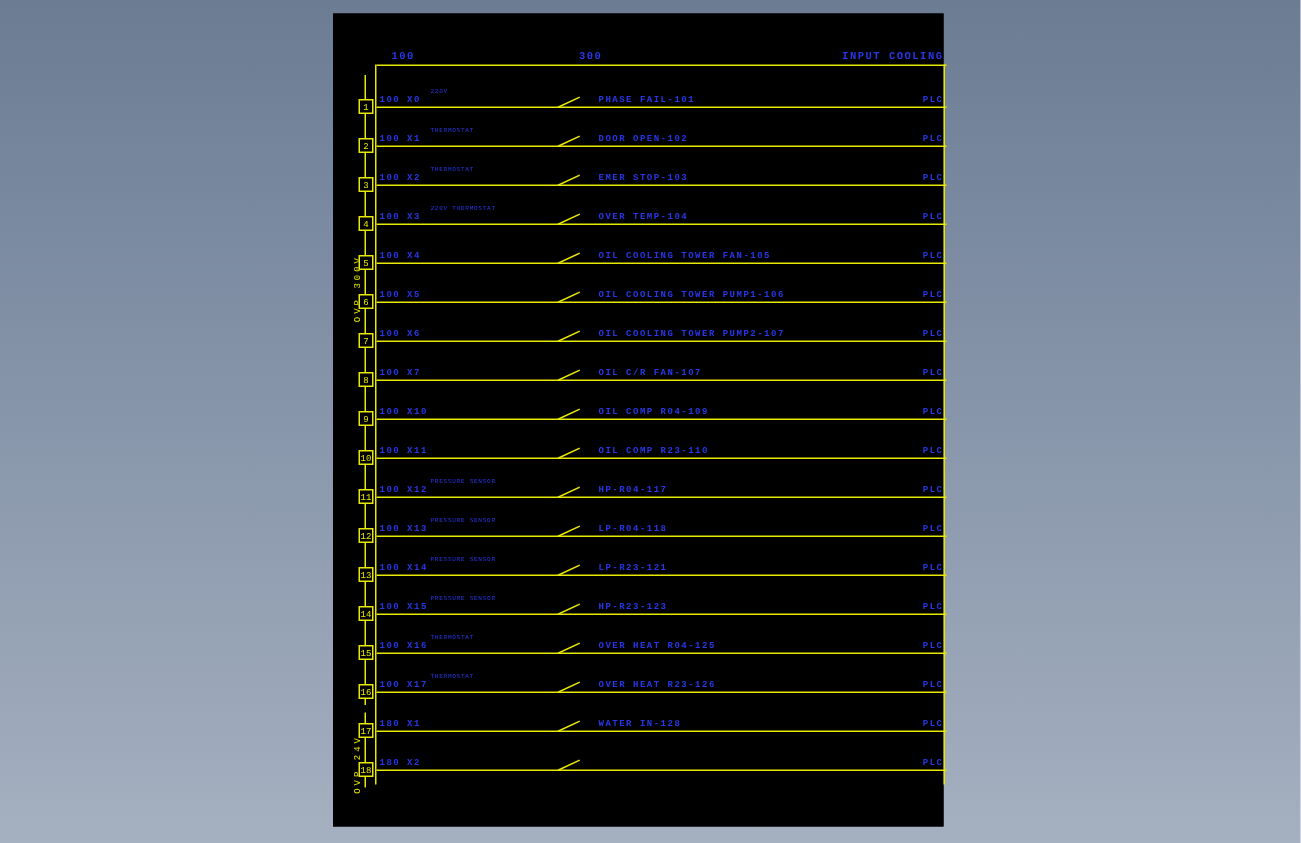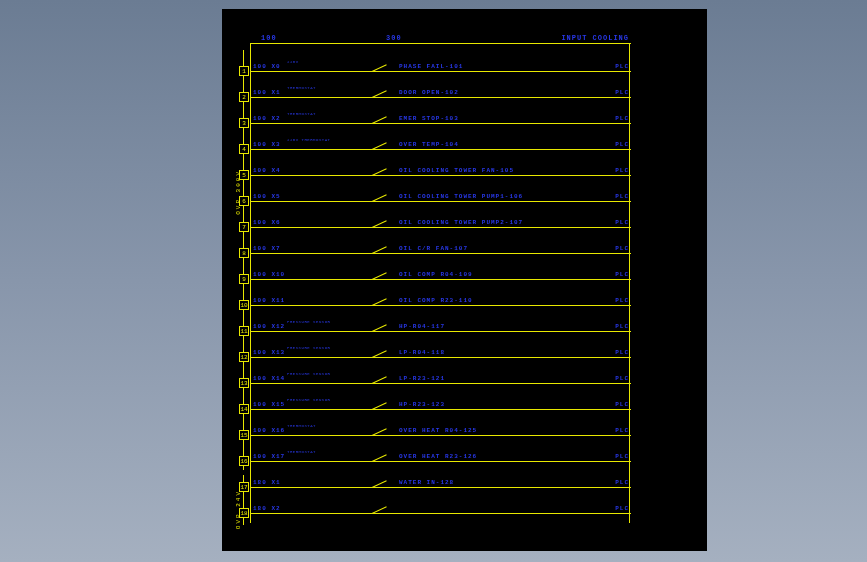--- a/index.html
+++ b/index.html
@@ -8,21 +8,21 @@
     height: 562px;
     background: linear-gradient(180deg, #6b7c93 0%, #8896ab 50%, #a5b0c0 100%);
     font-family: "Courier New", monospace;
     position: relative;
     overflow: hidden;
   }
   .drawing-frame {
     position: absolute;
     left: 222px;
     top: 9px;
-    width: 485px;
+    width: 407px;
     height: 542px;
     background: #000000;
     border: 1px solid #000;
   }
   .rung-container {
     position: absolute;
     left: 28px;
     top: 20px;
     width: 380px;
   }

